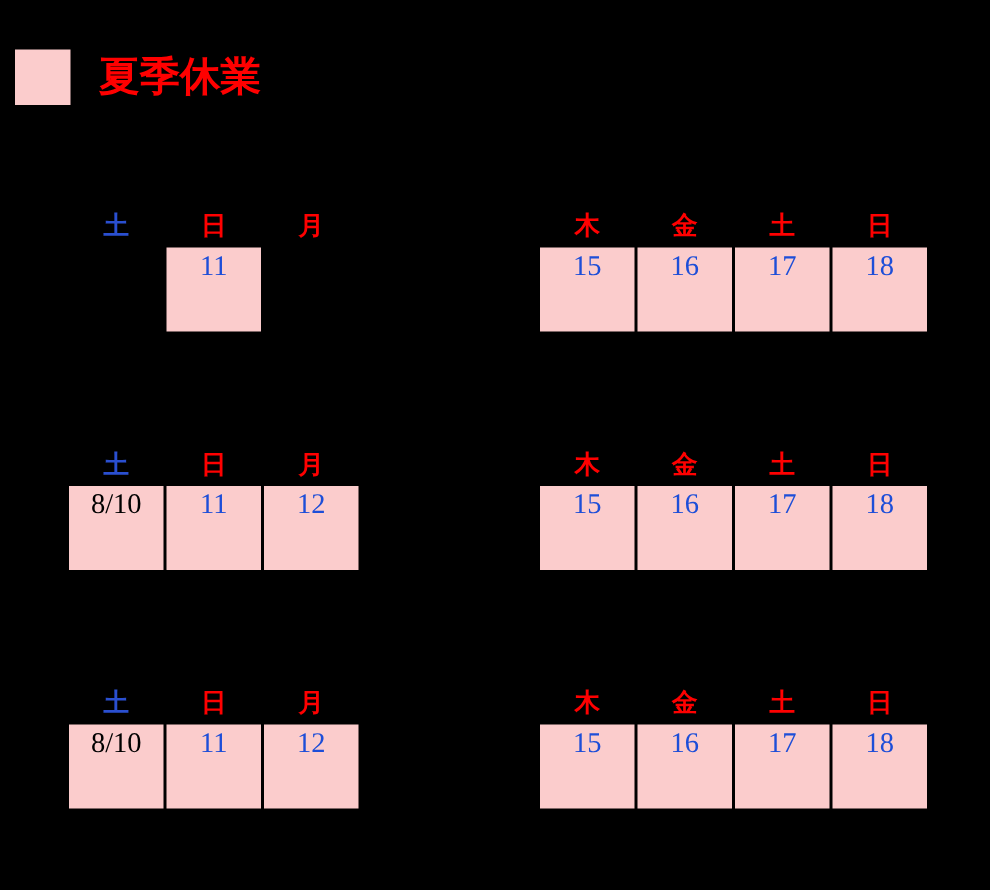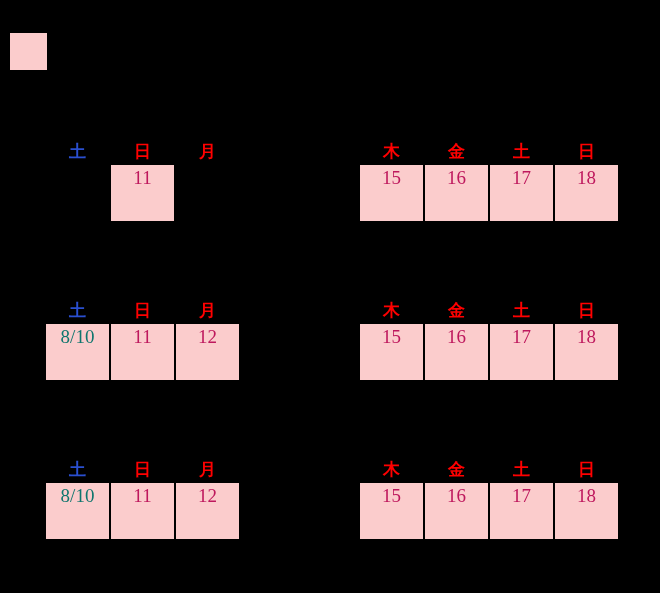--- a/index.html
+++ b/index.html
@@ -79,36 +79,37 @@
   .hdr.red { color: #ff0000; }
 
   .cell {
     width: 63px;
     height: 56px;
     margin-right: 2px;
     background: #fbcccc;
     text-align: center;
     font-size: 19px;
     line-height: 26px;
-    color: #be185d;
+    color: #1d4ed8;
     box-sizing: border-box;
     font-family: "Liberation Serif", "DejaVu Serif", serif;
   }
   .cell:last-child { margin-right: 12px; }
   .cell.empty {
     background: transparent;
     color: transparent;
   }
-  .cell.blue { color: #0f766e; }
+  .cell.blue { color: #000000; }
 </style>
 </head>
 <body>
 
 <div class="legend">
   <div class="legend-swatch"></div>
+  <div class="legend-label">夏季休業</div>
 </div>
 
 <div id="calendar-root">
     <div class="block-row r1">
       <div class="cal-block left">
         <div class="hdr-row">
           <div class="hdr sat">土</div>
           <div class="hdr sun">日</div>
           <div class="hdr red">月</div>
         </div>

